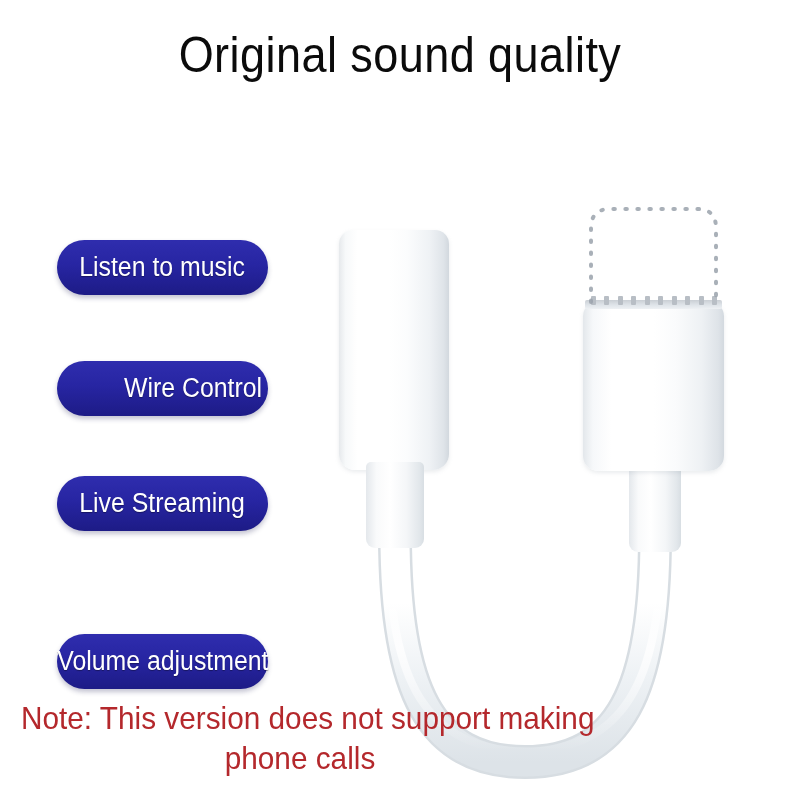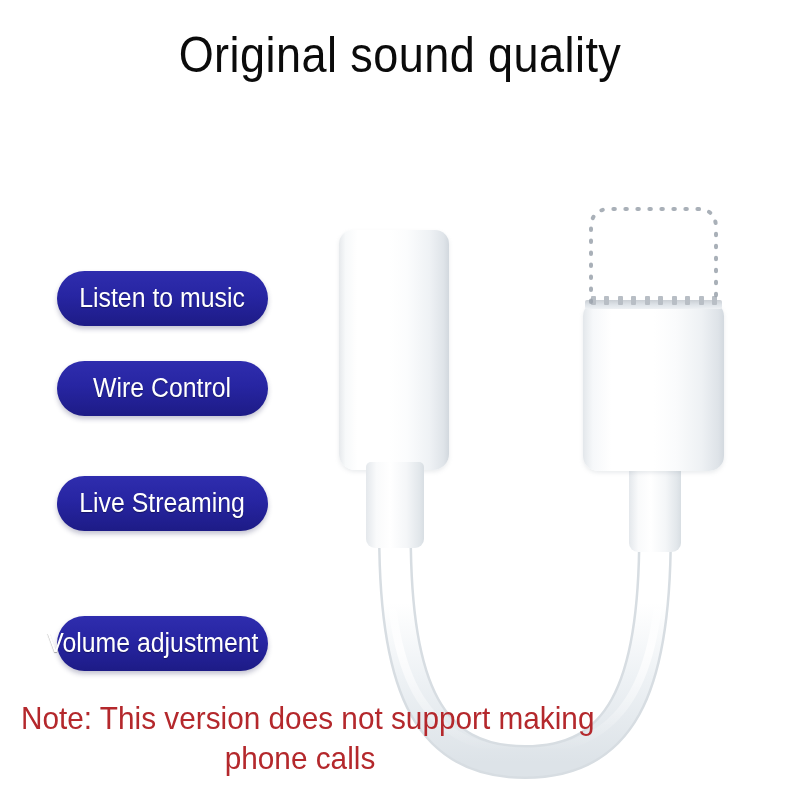--- a/index.html
+++ b/index.html
@@ -56,24 +56,24 @@
   .badge-label {
     font-family: "Liberation Sans Narrow", "Liberation Sans", sans-serif;
     font-size: 27px;
     line-height: 29px;
     color: #ffffff;
     font-weight: 400;
     white-space: nowrap;
     transform: scaleX(0.92);
     text-shadow: 0 1px 1px rgba(0,0,0,0.35);
   }
-  #badge-0 { top: 240px; margin-top: 31px; }
-  #badge-1 { top: 361px; }
+  #badge-0 { top: 240px; }
+  #badge-1 { top: 361px; justify-content: flex-end; }
   #badge-2 { top: 476px; }
-  #badge-3 { top: 616px; justify-content: flex-end; }
+  #badge-3 { top: 634px; }
 
   
   #product {
     position: absolute;
     left: 0;
     top: 0;
     width: 800px;
     height: 800px;
     pointer-events: none;
   }

